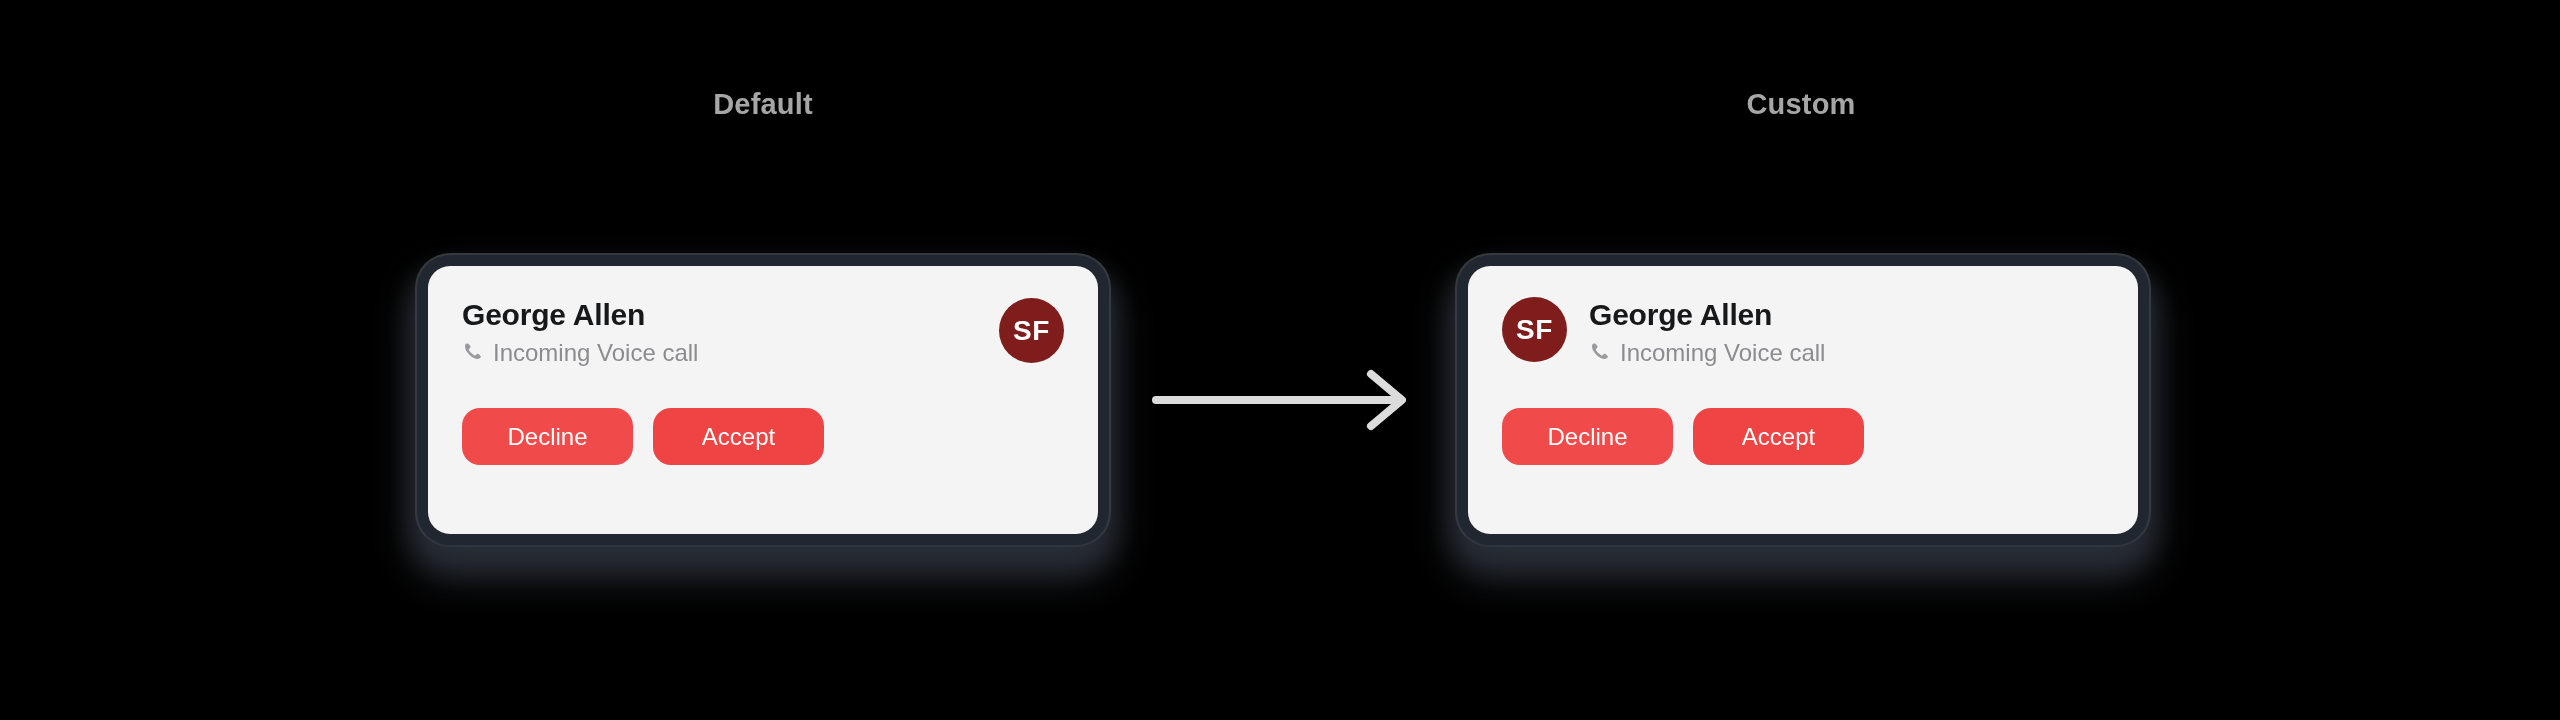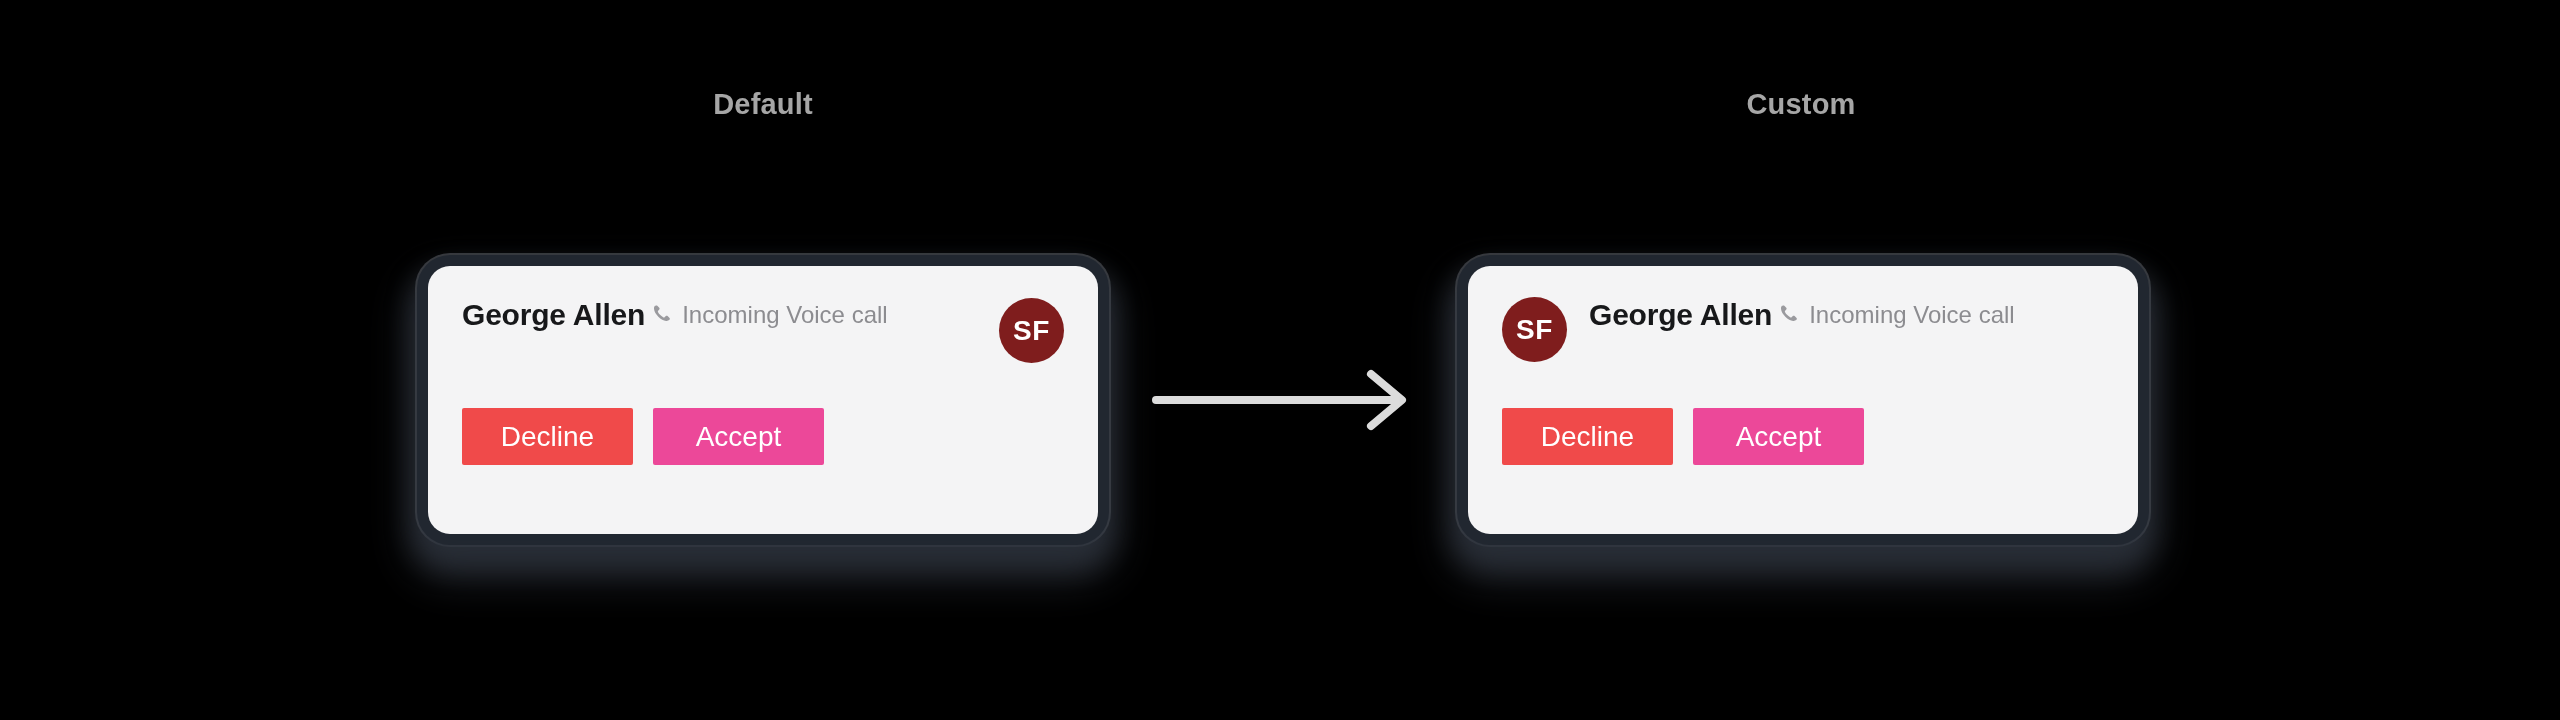--- a/index.html
+++ b/index.html
@@ -48,21 +48,21 @@
   
   .card-head {
     display:flex;
     align-items:flex-start;
     gap:20px;
     height:92px;
   }
   .card-head.avatar-right { flex-direction:row; justify-content:space-between; }
   .card-head.avatar-left  { flex-direction:row; justify-content:flex-start; }
 
-  .id-block { display:flex; flex-direction:row; gap:6px; padding-top:2px; }
+  .id-block { display:flex; flex-direction:column; gap:6px; padding-top:2px; }
 
   .caller-name {
     font-size:30px;
     font-weight:bold;
     color:#17181a;
     line-height:34px;
     letter-spacing:-0.2px;
     white-space:nowrap;
   }
   .sub-line {
@@ -93,32 +93,32 @@
   }
   .card-head.avatar-left .avatar  { margin-right:2px; }
   .card-head.avatar-right .avatar { margin-top:2px; }
 
   
   .actions { display:flex; gap:20px; margin-top:20px; }
   .action-btn {
     width:171px;
     height:57px;
     border:none;
-    border-radius:2px;
+    border-radius:18px;
     color:#ffffff;
-    font-size:28px;
+    font-size:24px;
     font-family:"Liberation Sans", sans-serif;
     font-weight:normal;
     cursor:pointer;
     line-height:57px;
     padding:0;
     text-align:center;
   }
   .btn-decline { background:#f04a4a; }
-  .btn-accept  { background:#ec4899; }
+  .btn-accept  { background:#ef4444; }
 
   
   #transform-arrow {
     position:absolute;
     left:1152px; top:368px;
     width:262px; height:64px;
   }
   #transform-arrow svg { display:block; width:262px; height:64px; }
 </style>
 </head>

